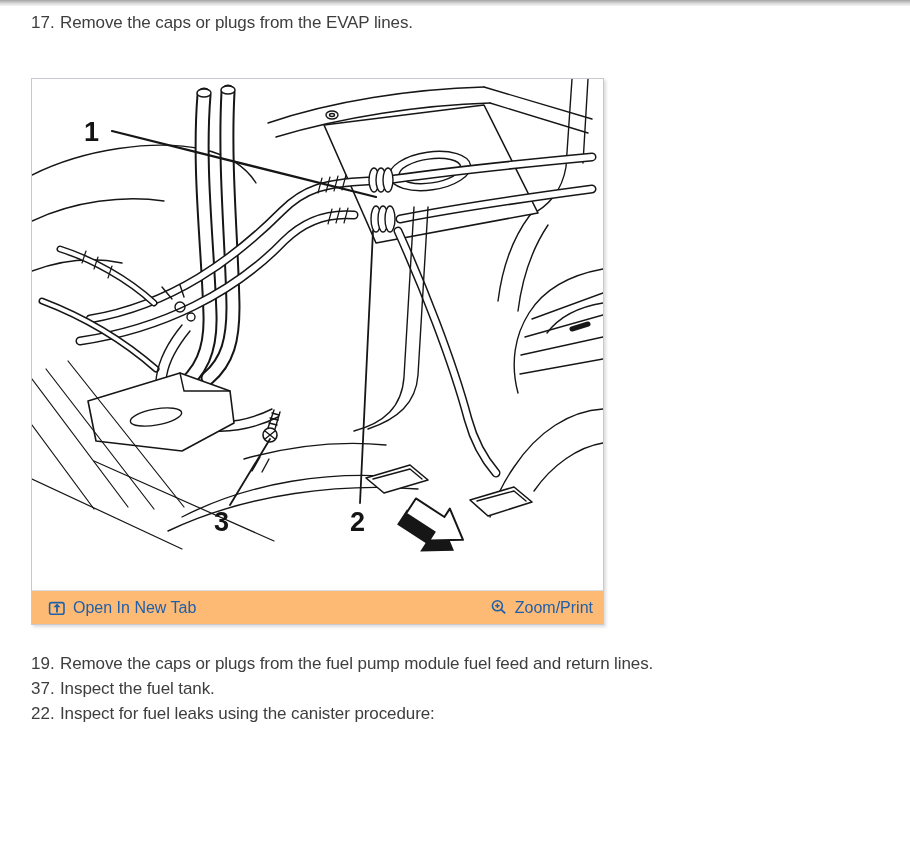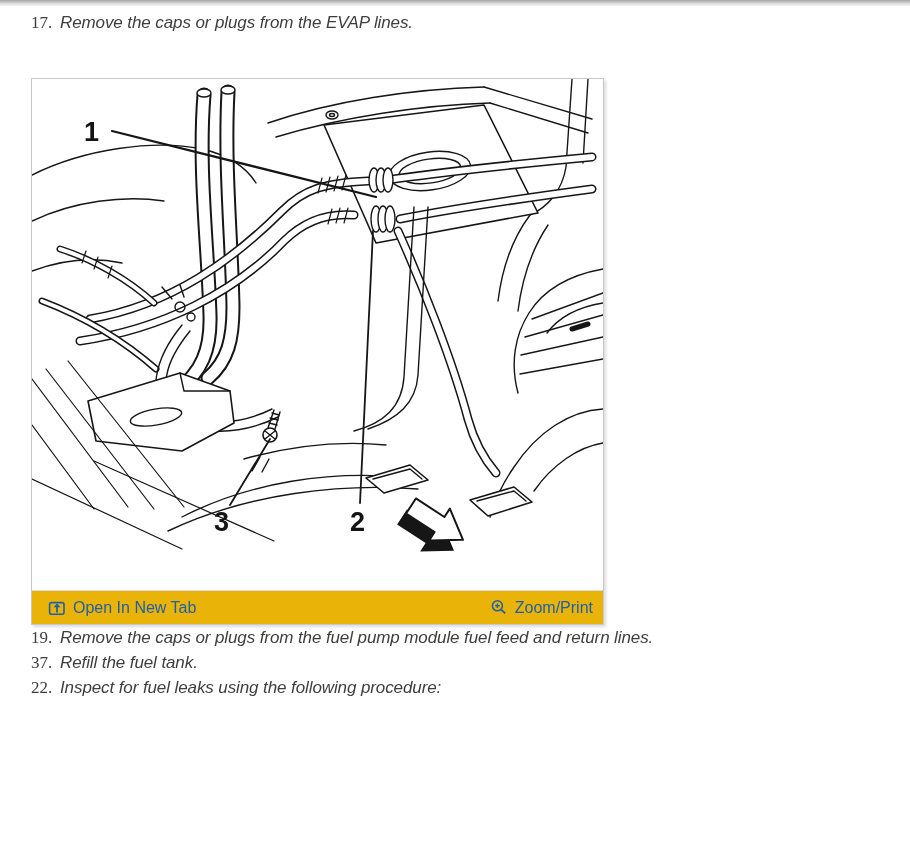--- a/index.html
+++ b/index.html
@@ -5,34 +5,34 @@
   html,body{margin:0;padding:0;background:#fff;}
   body{
     width:910px;height:860px;overflow:hidden;
     font-family:"Liberation Sans",sans-serif;
     color:#3e3e3e;
     -webkit-font-smoothing:antialiased;
   }
   .top-shadow{height:6px;background:linear-gradient(#a3a3a3,#d8d8d8 55%,#f6f6f6);}
   .steps{list-style:none;margin:0;padding:0;font-size:17px;line-height:25px;}
   .steps.top{margin-top:4px;}
-  .steps.bottom{}
+  .steps.bottom{margin-top:26px;}
   .step{display:flex;align-items:baseline;}
-  .step .num{flex:none;width:29px;margin-left:31px;font-family:Liberation Serif, serif;}
-  .step .txt{flex:1;letter-spacing:-0.1px;font-style:italic;}
+  .step .num{flex:none;width:29px;margin-left:31px;}
+  .step .txt{flex:1;letter-spacing:-0.1px;}
   .figure-panel{
     margin:43px 0 0 31px;width:571px;
     border:1px solid #c6cacf;
     box-shadow:2px 2px 3px rgba(0,0,0,.14);
     background:#fff;
   }
   .fig-canvas{width:571px;height:511px;position:relative;background:#fff;}
   .fig-canvas svg{position:absolute;left:0;top:0;}
   .fig-bar{
-    height:33px;background:#eab308;border-top:1px solid #d9dde2;
+    height:33px;background:#fdba74;border-top:1px solid #d9dde2;
     display:flex;align-items:center;justify-content:space-between;
     padding:0 10px 0 16px;font-size:16px;
   }
   .fig-link{
     color:#2060a9;display:flex;align-items:center;gap:7px;
     text-decoration:none;cursor:pointer;white-space:nowrap;
   }
   .fig-link .ic{display:inline-flex;align-items:center;}
   text.callout{
     font-family:"Liberation Sans",sans-serif;font-weight:bold;
@@ -216,19 +216,19 @@
   </div>
 </div>
 
 <ol class="steps bottom">
   <li class="step">
     <span class="num">19.</span>
     <span class="txt">Remove the caps or plugs from the fuel pump module fuel feed and return lines.</span>
   </li>
   <li class="step">
     <span class="num">37.</span>
-    <span class="txt">Refill the fuel tank.</span>
+    <span class="txt">Inspect the fuel tank.</span>
   </li>
   <li class="step">
     <span class="num">22.</span>
-    <span class="txt">Inspect for fuel leaks using the following procedure:</span>
+    <span class="txt">Inspect for fuel leaks using the canister procedure:</span>
   </li>
 </ol>
 
 </body></html>

